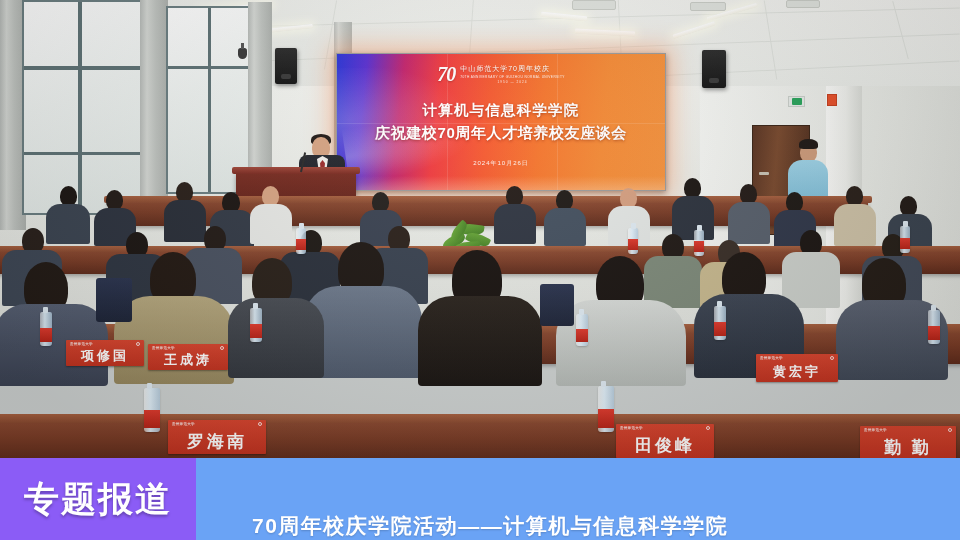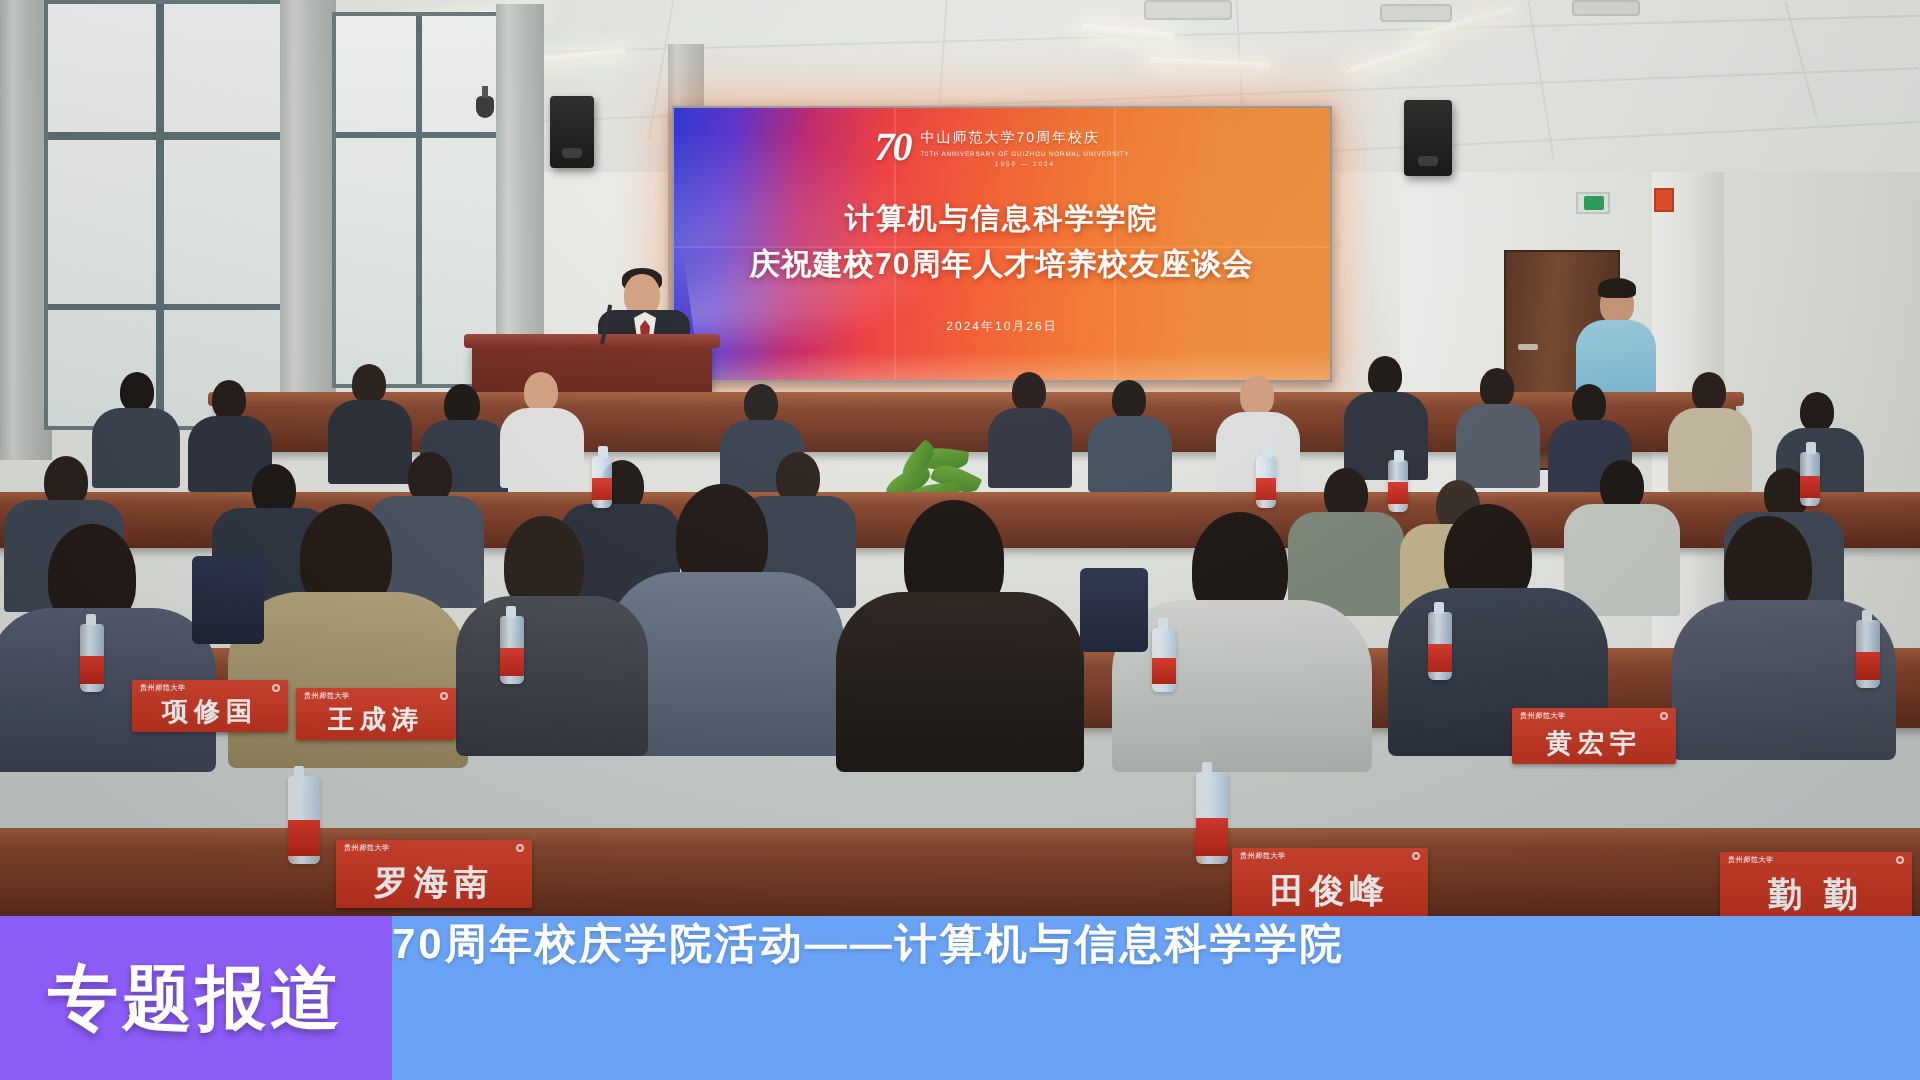--- a/index.html
+++ b/index.html
@@ -141,21 +141,21 @@
 
   .softblur { position:absolute; left:0; top:0; width:960px; height:458px; pointer-events:none;
               background:radial-gradient(ellipse at 50% 30%, rgba(255,255,255,.05), rgba(0,0,0,.12) 85%); }
 
   
   .banner { position:absolute; left:0; bottom:0; width:960px; height:82px; display:flex; }
   .banner-tag { width:196px; height:82px; display:flex; align-items:center; justify-content:center; }
   .banner-tag-txt { font-size:35px; font-weight:bold; color:#ffffff; letter-spacing:2px;
                     font-family:"DejaVu Sans", sans-serif;
                     text-shadow:0 2px 3px rgba(0,0,0,.28); }
-  .banner-main { flex:1; height:82px; display:flex; align-items:flex-start; }
+  .banner-main { flex:1; height:82px; display:flex; align-items:flex-end; padding-left:56px; }
   .banner-main-txt { font-size:21px; font-weight:bold; color:#ffffff; letter-spacing:1.5px;
                      text-shadow:0 1px 2px rgba(0,0,0,.18); }
 </style>
 </head>
 <body>
 
 <div id="stage">
 
   <div class="photo">
 

